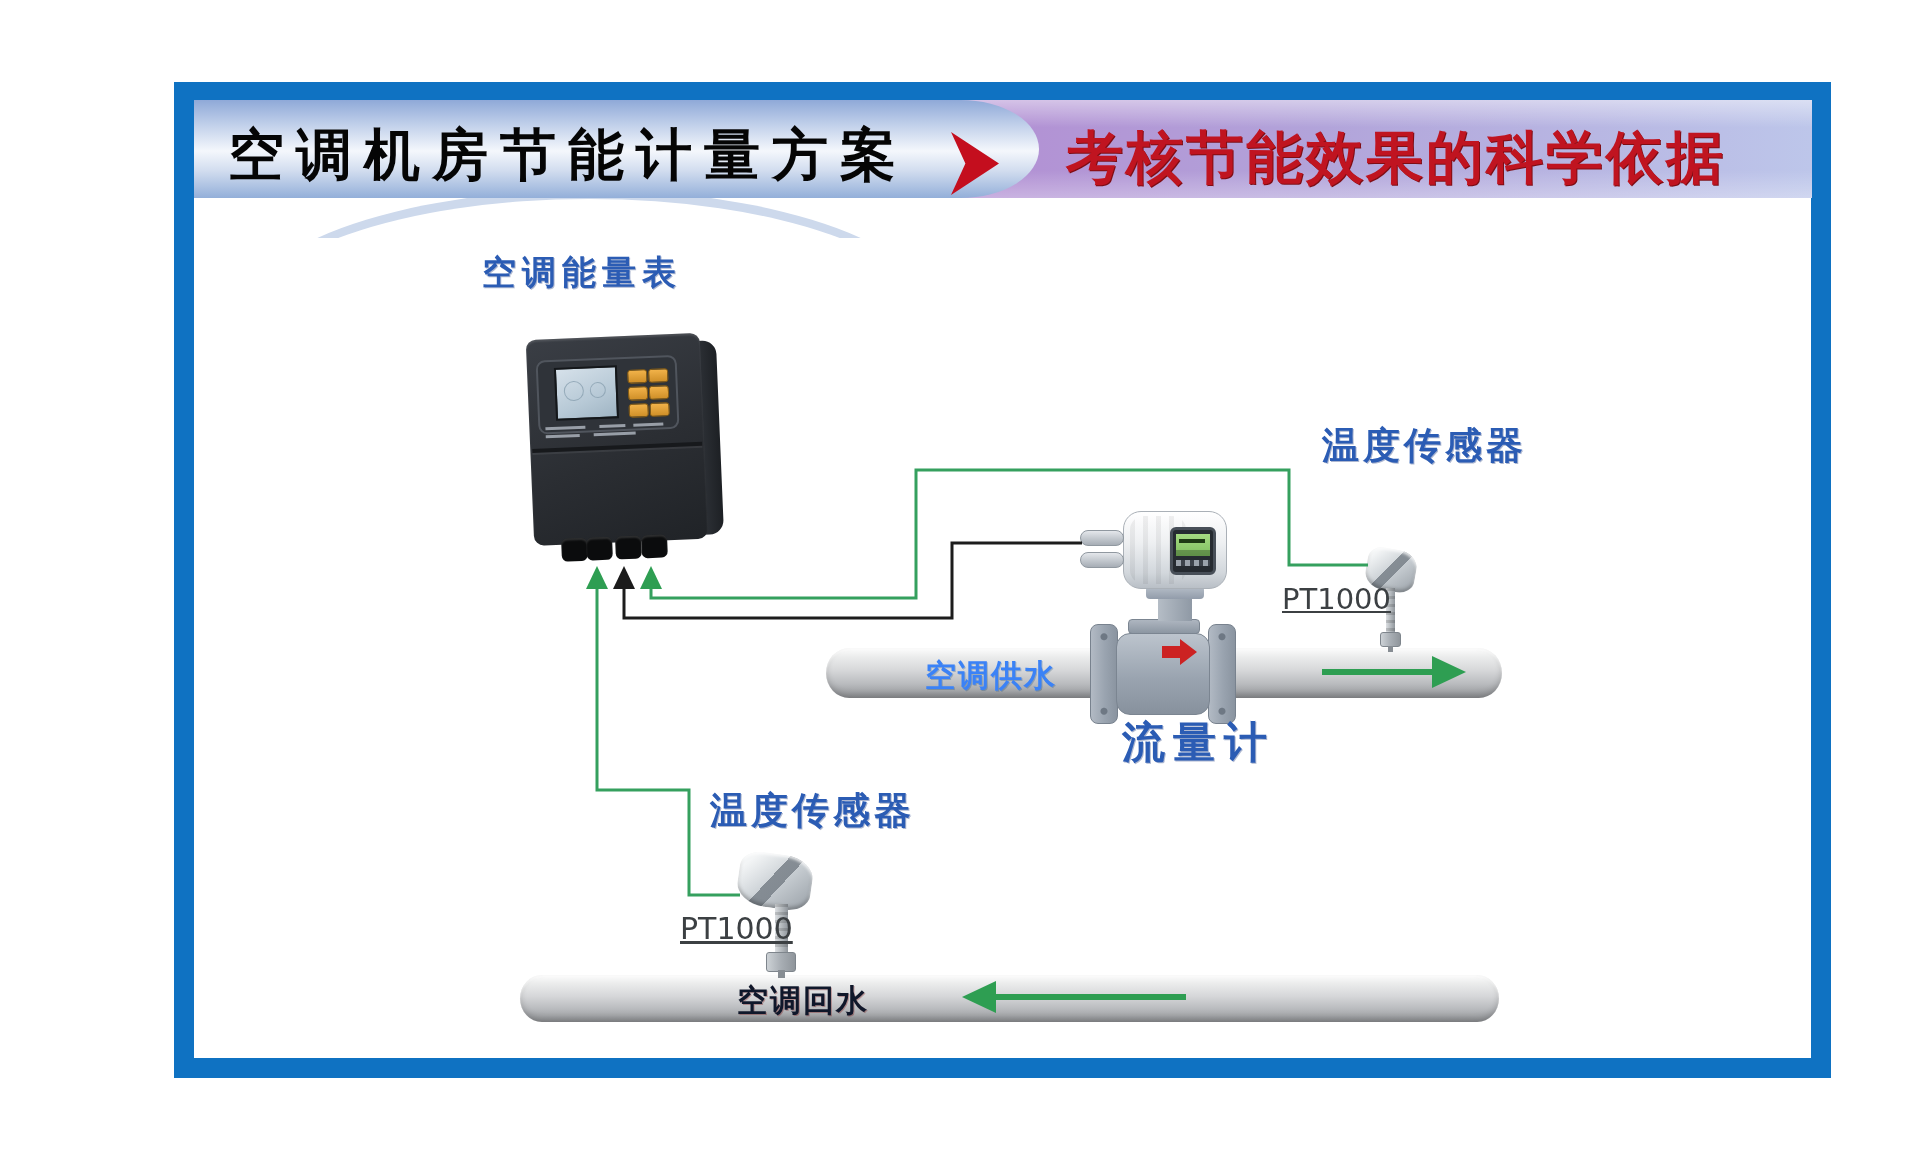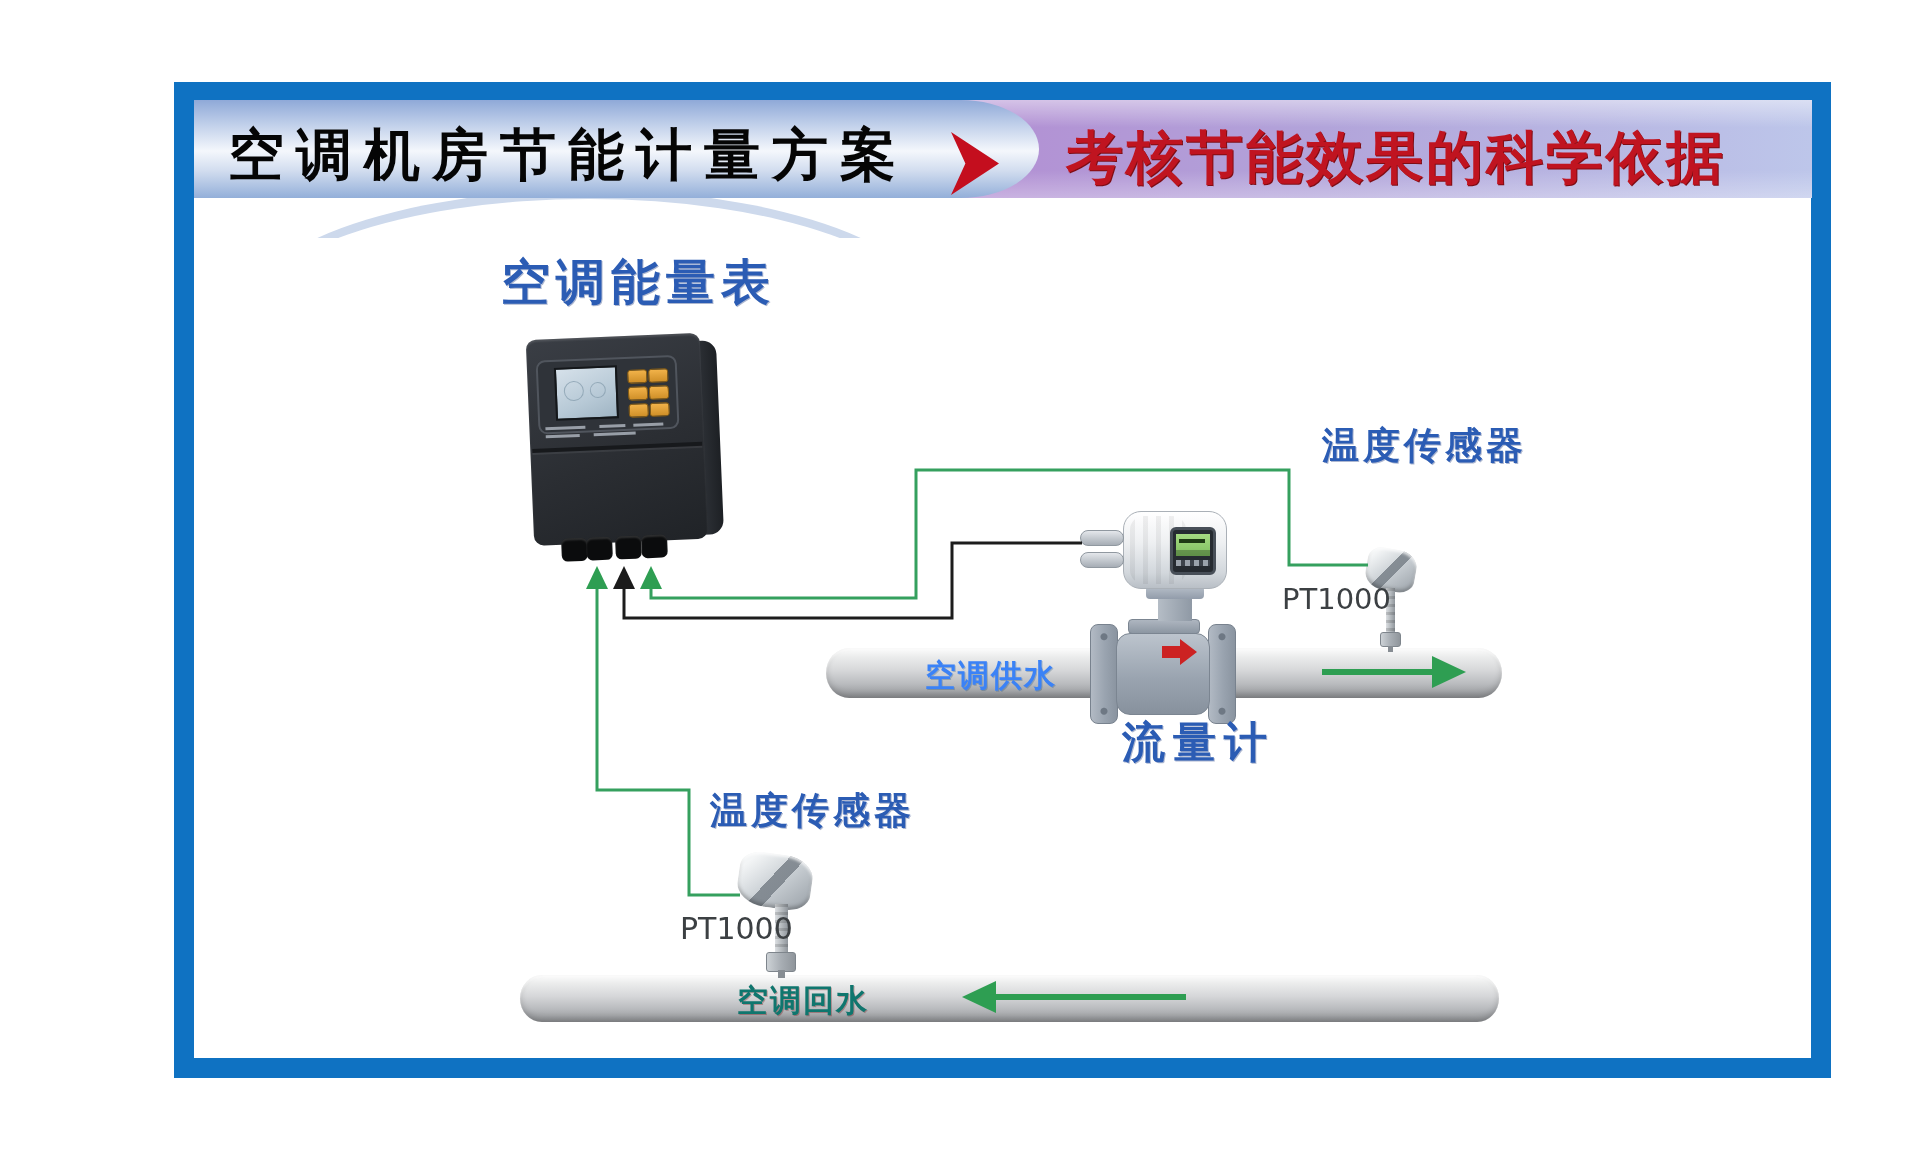--- a/index.html
+++ b/index.html
@@ -27,30 +27,30 @@
   .banner-subtitle{position:absolute;left:872px;top:0;height:98px;line-height:98px;
           font-size:57px;font-weight:bold;color:#c01420;letter-spacing:3px;white-space:nowrap;
           transform:translateY(8px);text-shadow:1px 1px 0 #7e0d14;}
   .swoosh-wrap{position:absolute;left:245px;top:180px;width:600px;height:58px;overflow:hidden;z-index:4;}
   .swoosh{position:absolute;top:10px;left:-40px;width:700px;height:260px;border-radius:50%;
           border:9px solid transparent;border-top-color:#cdd9ec;box-sizing:border-box;}
 
   
   .lbl{position:absolute;font-weight:bold;white-space:nowrap;z-index:40;}
   .lbl-blue{color:#2b5cb4;text-shadow:1px 1px 0 rgba(20,50,120,.35);}
-  .lbl-energy{left:467px;top:250px;font-size:49px;letter-spacing:6px;}
+  .lbl-energy{left:448px;top:250px;font-size:34px;letter-spacing:6px;}
   .lbl-ts-supply{left:1288px;top:421px;font-size:37px;letter-spacing:4px;}
   .lbl-ts-return{left:676px;top:786px;font-size:37px;letter-spacing:4px;}
   .lbl-flowmeter{left:1088px;top:714px;font-size:43px;letter-spacing:8px;}
-  .lbl-pt{color:#3c4043;font-weight:normal;}
+  .lbl-pt{color:#3c4043;font-weight:normal;text-decoration:underline;}
   .lbl-pt-supply{left:1248px;top:582px;font-size:29px;}
   .lbl-pt-return{left:646px;top:911px;font-size:30px;}
   .lbl-supply-pipe{left:891px;top:655px;font-size:31px;color:#3b82f6;letter-spacing:2px;
                    text-shadow:1px 1px 0 rgba(0,60,110,.25);}
-  .lbl-return-pipe{left:703px;top:980px;font-size:31px;color:#0f766e;letter-spacing:2px;
+  .lbl-return-pipe{left:703px;top:980px;font-size:31px;color:#0f172a;letter-spacing:2px;
                    text-shadow:1px 1px 0 rgba(120,0,0,.3);}
 
   
   .pipe{position:absolute;z-index:10;
         background:linear-gradient(180deg,#fdfdfd 0%,#ebecec 18%,#d6d7d9 45%,#b9bbbe 72%,#8f9194 100%);
         border-radius:26px/28px;box-shadow:inset 0 -3px 6px rgba(0,0,0,.18), inset 0 2px 2px rgba(255,255,255,.8);}
   .pipe-supply{left:792px;top:648px;width:676px;height:50px;}
   .pipe-return{left:486px;top:975px;width:979px;height:47px;}
 
   

